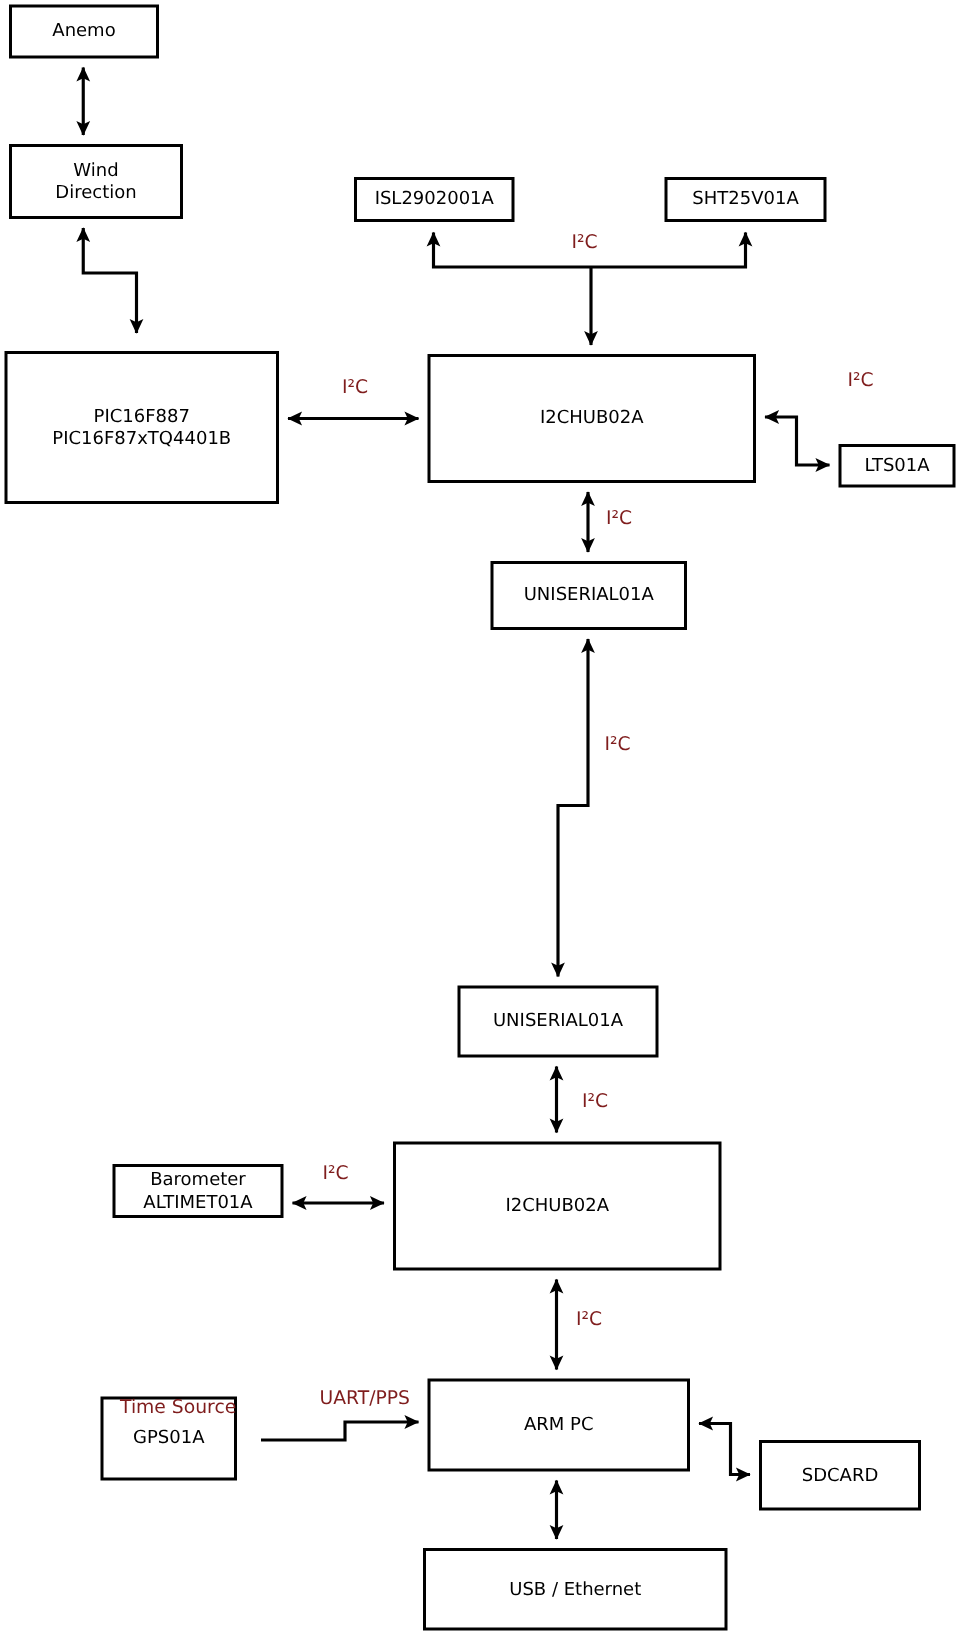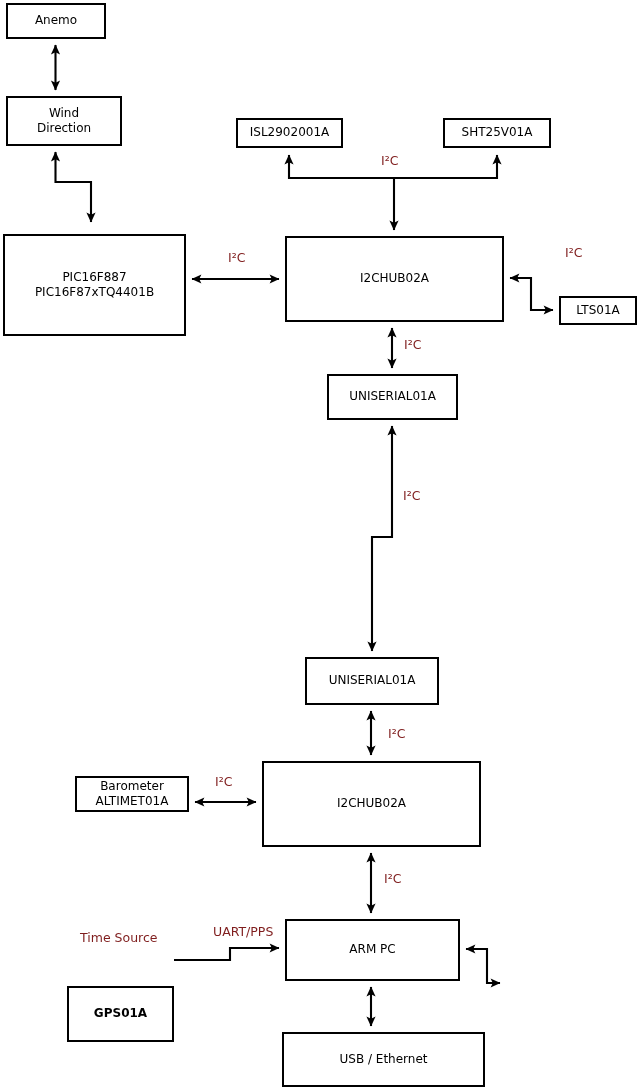--- a/index.html
+++ b/index.html
@@ -144,24 +144,27 @@
 
   <div class="node" style="left:75px; top:776px; width:114px; height:36px;">
     <span class="node-label">Barometer
 ALTIMET01A</span>
   </div>
 
   <div class="node" style="left:285px; top:919px; width:175px; height:62px;">
     <span class="node-label">ARM PC</span>
   </div>
 
-  <div class="node" style="left:67px; top:986px; width:107px; height:56px;font-weight:bold;">
+  <div class="node" style="left:67px; top:931px; width:91px; height:56px;">
     <span class="node-label">GPS01A</span>
   </div>
 
+  <div class="node" style="left:506px; top:960px; width:108px; height:47px;">
+    <span class="node-label">SDCARD</span>
+  </div>
 
   <div class="node" style="left:282px; top:1032px; width:203px; height:55px;">
     <span class="node-label">USB / Ethernet</span>
   </div>
 
   <div class="free-label" style="left:381px; top:153px;">I²C</div>
   <div class="free-label" style="left:228px; top:250px;">I²C</div>
   <div class="free-label" style="left:565px; top:245px;">I²C</div>
   <div class="free-label" style="left:404px; top:337px;">I²C</div>
   <div class="free-label" style="left:403px; top:488px;">I²C</div>

